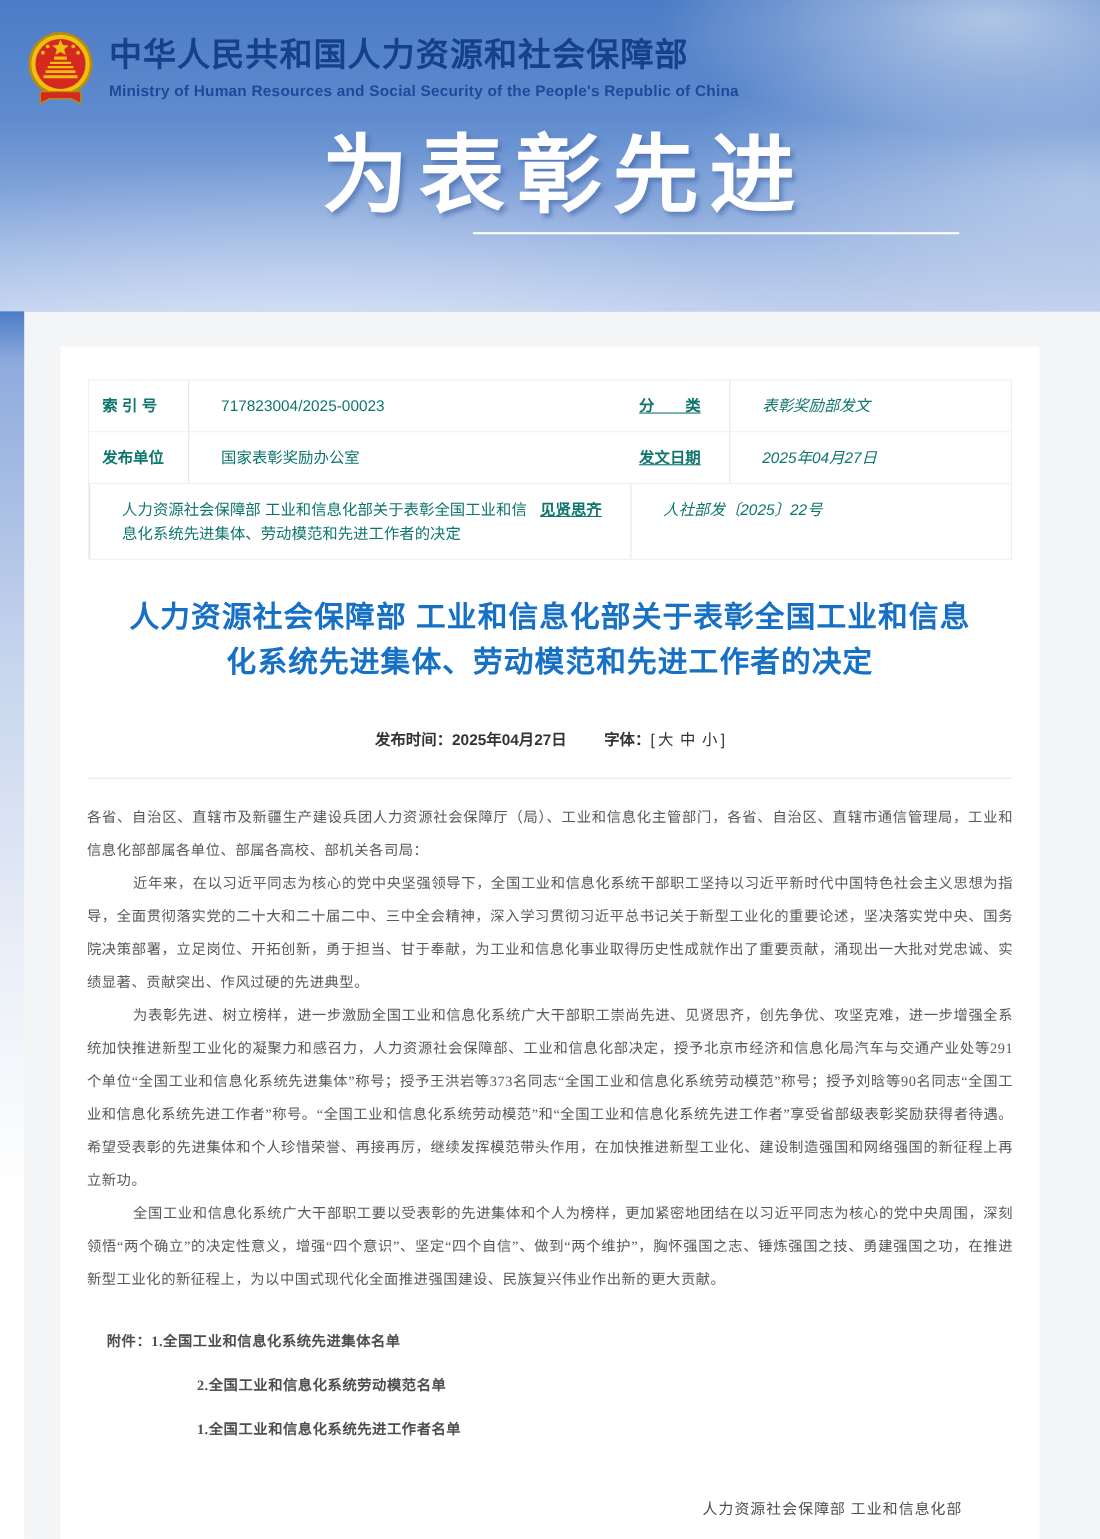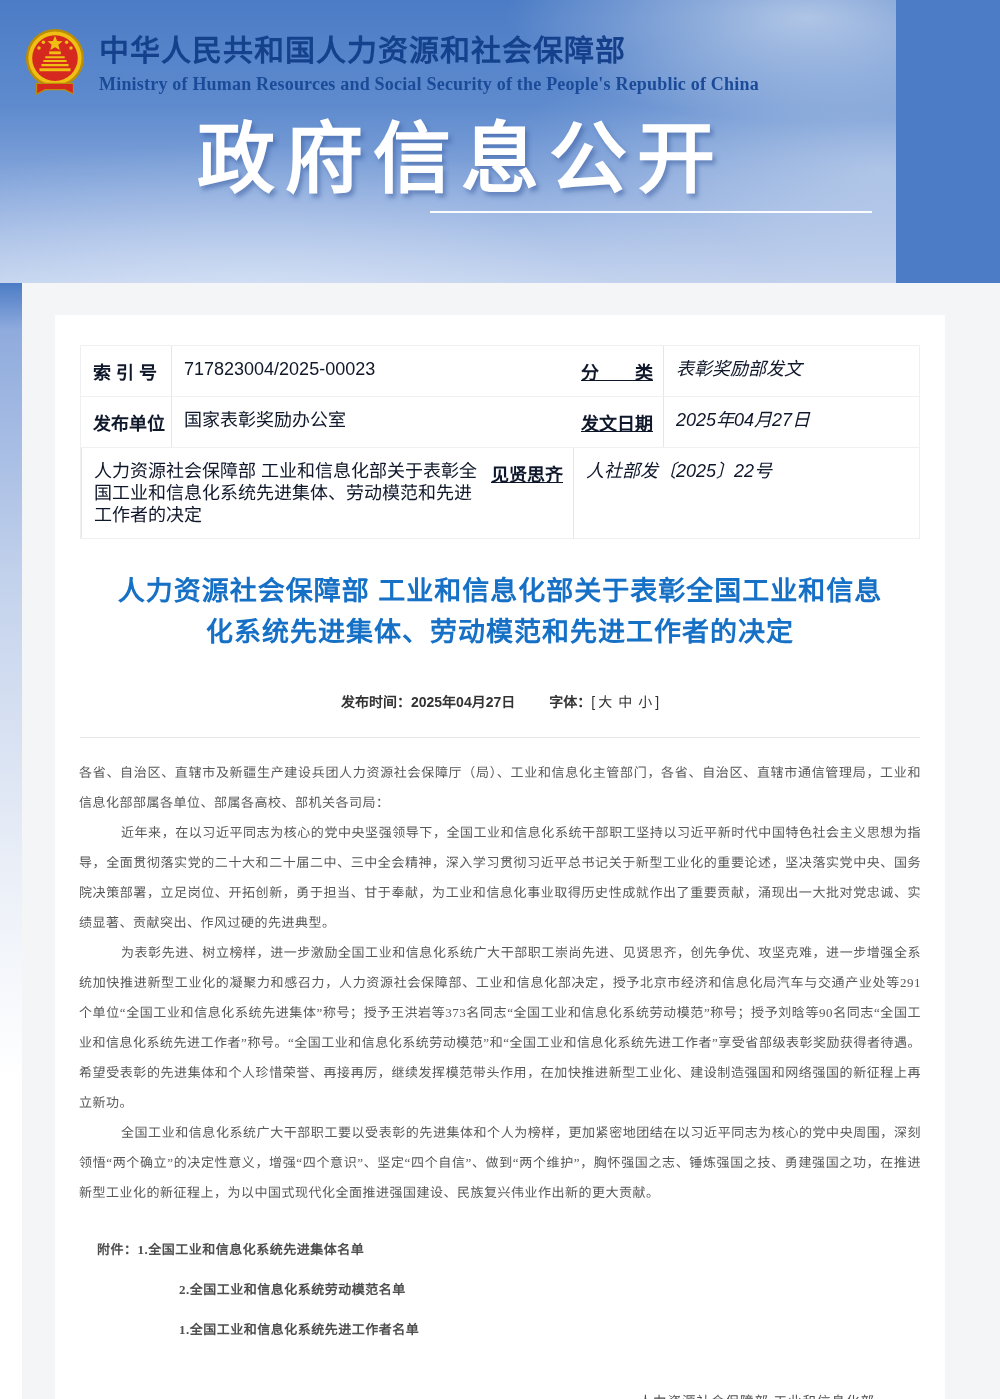--- a/index.html
+++ b/index.html
@@ -3,55 +3,54 @@
 <meta charset="utf-8">
 <style>
   html,body{margin:0;padding:0;}
   body{
     width:1000px;height:1399px;overflow:hidden;position:relative;
     font-family:"Liberation Sans",sans-serif;
     background:linear-gradient(180deg,#4c7cc6 0,#4c7cc6 283px,#8fabdd 330px,#c3d2ec 580px,#e9eef7 860px,#ffffff 1080px,#ffffff 100%);
   }
   
   .banner{
-    position:relative;width:896px;height:283px;
+    position:relative;width:1000px;height:283px;
     background:
       radial-gradient(ellipse 430px 150px at 90% 6%, rgba(255,255,255,.55), rgba(255,255,255,0) 70%),
       radial-gradient(ellipse 520px 220px at 98% 60%, rgba(255,255,255,.38), rgba(255,255,255,0) 72%),
       radial-gradient(ellipse 760px 230px at 28% 108%, rgba(235,243,255,.5), rgba(255,255,255,0) 70%),
       linear-gradient(180deg,#4c7cc6 0%,#5f8bce 38%,#8fadde 72%,#bccdeb 100%);
-    font-family: Liberation Serif, serif;
   }
   .brand{position:absolute;left:24px;top:26px;display:flex;align-items:flex-start;gap:13px;}
   .brand-text{padding-top:8px;}
   .ministry-cn{font-size:30px;font-weight:bold;color:#14408c;letter-spacing:1px;line-height:34px;}
-  .ministry-en{font-size:18px;font-weight:bold;color:#1b4b98;margin-top:6px;letter-spacing:.2px;}
+  .ministry-en{font-size:14px;font-weight:bold;color:#1b4b98;margin-top:6px;letter-spacing:.2px;}
   .banner-title{
     position:absolute;left:0;top:96px;width:100%;text-align:center;
     font-size:78px;font-weight:900;color:#ffffff;letter-spacing:10px;
     text-shadow:3px 4px 4px rgba(58,92,160,.5);
     padding-left:26px;box-sizing:border-box;
   }
   .banner-underline{position:absolute;left:430px;top:211px;width:442px;height:2px;background:rgba(255,255,255,.95);}
   
   .outer-card{
     position:absolute;left:22px;top:283px;width:978px;height:1116px;
     background:#f4f5f7;box-sizing:border-box;
   }
   .inner-card{
     margin:32px 55px 0 33px;width:890px;min-height:1065px;
     background:#ffffff;box-sizing:border-box;padding-bottom:58px;
   }
   
   .meta{margin:0 25px;position:relative;top:30px;border:1px solid #eef0f2;}
   .meta-row{display:flex;border-bottom:1px solid #eef0f2;align-items:stretch;}
   .meta-row:last-child{border-bottom:none;}
-  .meta-cell{padding:12px 0;font-size:18px;color:#0f172a;display:flex;align-items:flex-start;}
+  .meta-cell{padding:12px 0;font-size:14px;color:#0f766e;display:flex;align-items:flex-start;}
   .m-label{width:90px;font-weight:bold;justify-content:flex-start;padding-left:12px;box-sizing:border-box;white-space:pre;}
-  .m-val{border-left:1px solid #e3e7eb;padding-left:12px;line-height:22px;}
+  .m-val{border-left:1px solid #e3e7eb;padding-left:29px;line-height:22px;}
   .v1{width:400px;box-sizing:border-box;}
   .l2{width:92px;padding-left:10px;box-sizing:border-box;text-decoration:underline;}
   .v2{flex:1;font-style:italic;}
   
   .doc-title{
     margin:62px auto 0;max-width:770px;text-align:center;
     font-size:27px;font-weight:bold;color:#1570c6;line-height:41px;letter-spacing:1px;
   }
   .pub-row{margin-top:38px;text-align:center;font-size:14px;color:#333;}
   .pub-row .lbl{font-weight:bold;}
@@ -91,21 +90,21 @@
       <circle cx="48.5" cy="22.5" r="1.8" fill="#f0bf13"></circle>
       <path fill="#f0bf13" d="M22 31 h20 v2 h-20 z M20 35 h24 v2 h-24 z M18 39 h28 v2.5 h-28 z M16 43.5 h32 v3 h-32 z"></path>
       <path fill="#f0bf13" d="M26 26 h12 v3 h-12 z"></path>
       <path fill="#d5281e" stroke="#b98d08" stroke-width="1.2" d="M13 59 h38 v11 l-9 -4.5 h-20 l-9 4.5 z"></path>
     </svg>
     <div class="brand-text">
       <div class="ministry-cn">中华人民共和国人力资源和社会保障部</div>
       <div class="ministry-en">Ministry of Human Resources and Social Security of the People's Republic of China</div>
     </div>
   </div>
-  <div class="banner-title">政府信息公开</div>
+  <div class="banner-title">为表彰先进</div>
   <div class="banner-underline"></div>
 </div>
 
 <div class="outer-card">
   <div class="inner-card">
 
     <div class="meta">
       <div class="meta-row">
         <div class="meta-cell m-label">索 引 号</div>
         <div class="meta-cell m-val v1">717823004/2025-00023</div>

